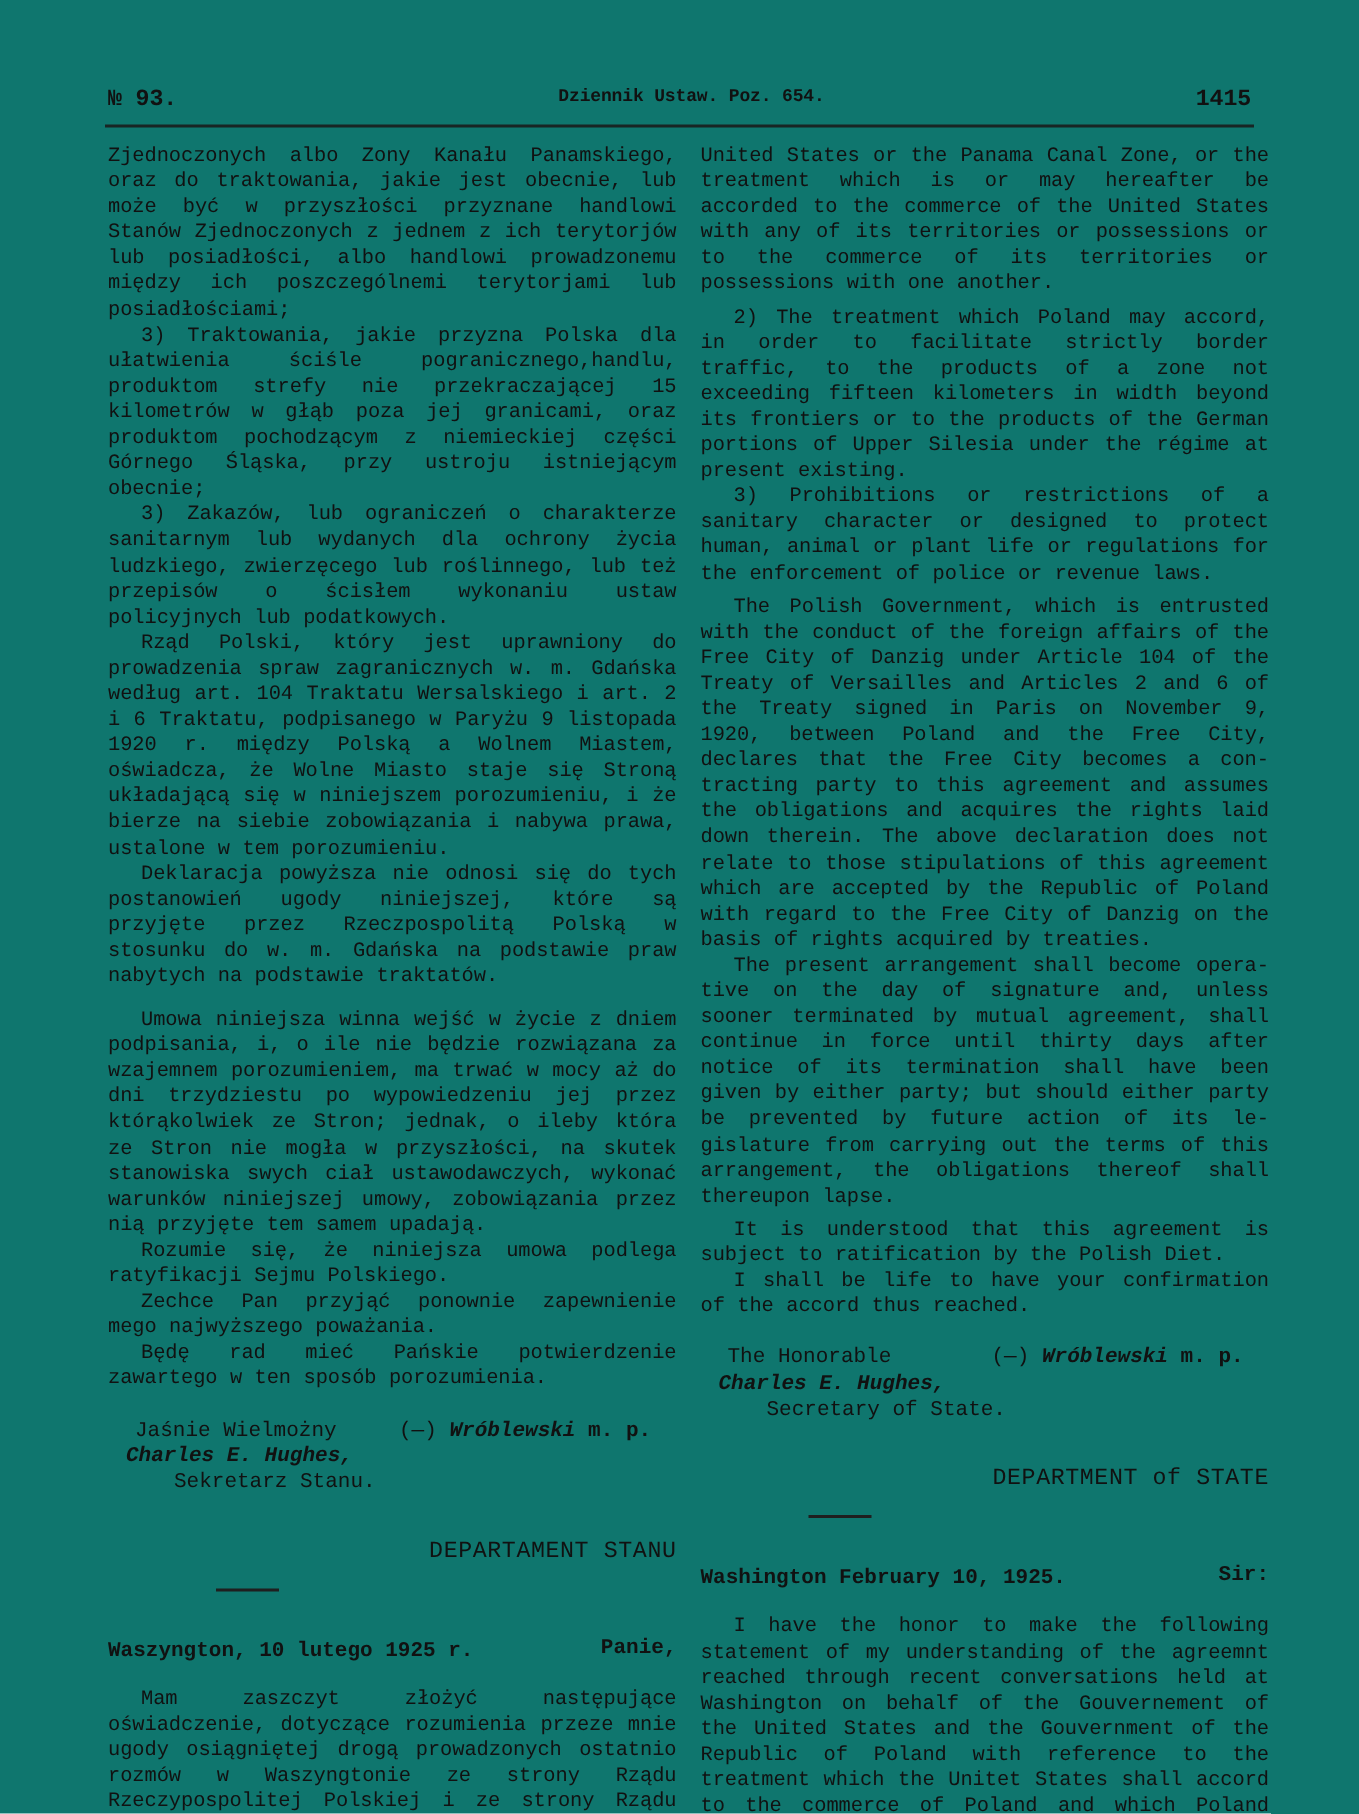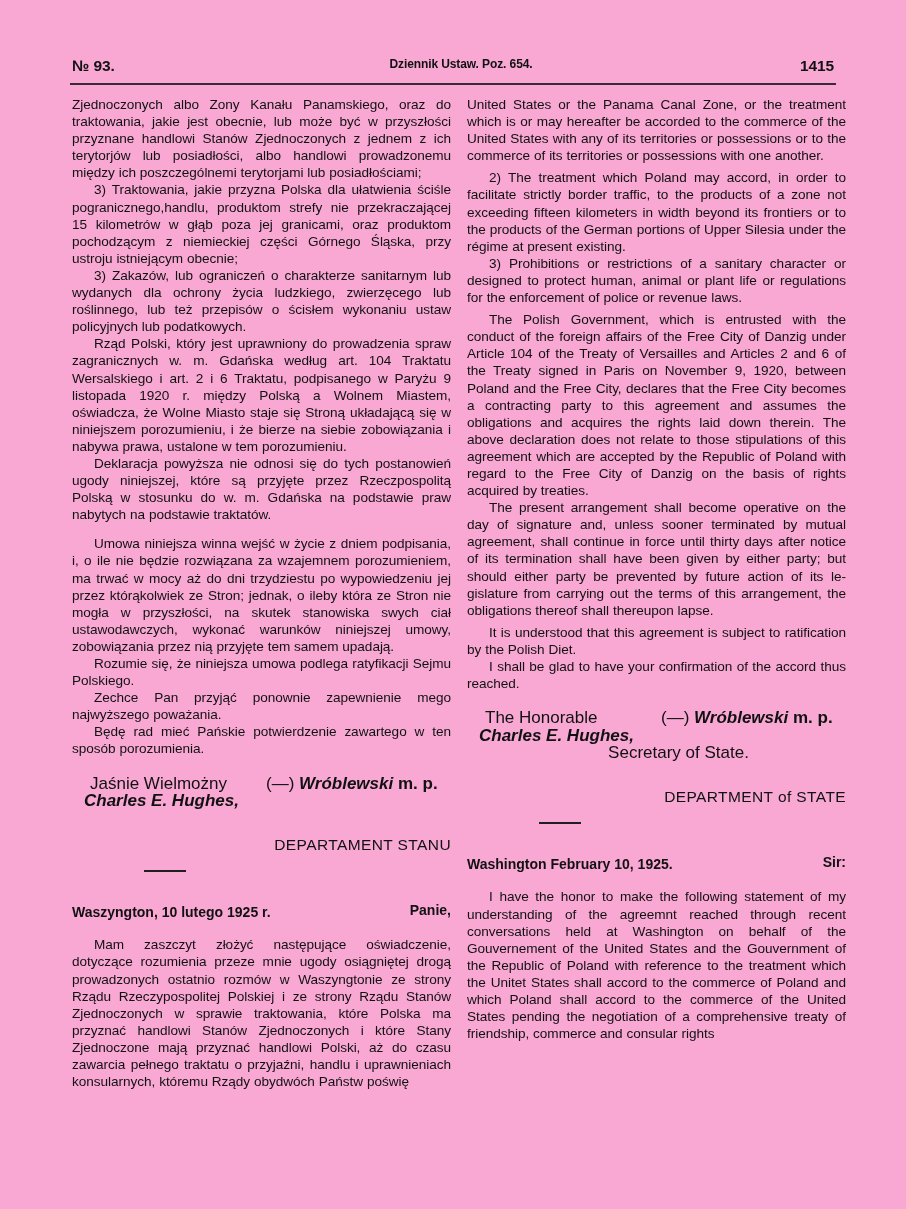--- a/index.html
+++ b/index.html
@@ -4,22 +4,22 @@
 <style>
   html, body {
     margin: 0;
     padding: 0;
     background: #ffffff;
   }
   .page {
     position: relative;
     width: 906px;
     height: 1209px;
-    background: #f9a8d4;
-    font-family: Liberation Sans, sans-serif;
+    background: #0f766e;
+    font-family: Liberation Mono, monospace;
     color: #111111;
     overflow: hidden;
   }
   
   .running-head {
     position: absolute;
     left: 72px;
     right: 72px;
     top: 57px;
     height: 22px;
@@ -74,21 +74,21 @@
     hyphens: manual;
   }
   .col p.indent { text-indent: 22px; }
   .col p.noindent { text-indent: 0; }
   .gap-sm { height: 5px; }
   .gap-md { height: 12px; }
 
   
   .sig-block {
     margin-top: 17px;
-    font-size: 17px;
+    font-size: 14px;
     line-height: 17.4px;
   }
   .sig-row {
     display: flex;
     align-items: baseline;
   }
   .sig-addressee {
     padding-left: 18px;
     width: 176px;
     flex: none;
@@ -102,21 +102,20 @@
   .sig-signer .sig-mp {
     font-weight: 700;
   }
   .sig-name-line {
     font-style: italic;
     font-weight: 700;
     padding-left: 12px;
   }
   .sig-title-line {
     padding-left: 44px;
-    text-align: center;
   }
 
   
   .dept-heading {
     margin-top: 27px;
     font-size: 15.5px;
     letter-spacing: 0.4px;
     font-weight: 400;
     text-align: right;
   }
@@ -171,20 +170,21 @@
       <div class="sig-block">
         <div class="sig-row">
           <span class="sig-addressee">Jaśnie Wielmożny</span>
           <span class="sig-signer">
             <span class="sig-dash">(—)</span>
             <span class="sig-name">Wróblewski</span>
             <span class="sig-mp">m. p.</span>
           </span>
         </div>
         <div class="sig-name-line">Charles E. Hughes,</div>
+        <div class="sig-title-line">Sekretarz Stanu.</div>
       </div>
 
       <div class="dept-heading">DEPARTAMENT STANU</div>
       <div class="dept-rule"></div>
 
       <div class="dateline">Waszyngton, 10 lutego 1925 r.</div>
       <div class="salutation">Panie,</div>
       <div class="after-salutation"></div>
 
       <p class="indent">Mam zaszczyt złożyć następujące oświadczenie, dotyczące rozumienia przeze mnie ugody osiągniętej drogą prowadzonych ostatnio rozmów w Waszyngto­nie ze strony Rządu Rzeczypospolitej Polskiej i ze strony Rządu Stanów Zjednoczonych w sprawie trak­towania, które Polska ma przyznać handlowi Stanów Zjednoczonych i które Stany Zjednoczone mają przy­znać handlowi Polski, aż do czasu zawarcia pełnego traktatu o przyjaźni, handlu i uprawnieniach konsu­larnych, któremu Rządy obydwóch Państw poświę­</p>
@@ -194,21 +194,21 @@
 
       <p class="noindent">United States or the Panama Canal Zone, or the treatment which is or may hereafter be accorded to the commerce of the United States with any of its territories or possessions or to the commerce of its territories or possessions with one another.</p>
       <div class="gap-sm"></div>
       <p class="indent">2) The treatment which Poland may accord, in order to facilitate strictly border traffic, to the products of a zone not exceeding fifteen kilometers in width beyond its frontiers or to the products of the German portions of Upper Silesia under the ré­gime at present existing.</p>
       <p class="indent">3) Prohibitions or restrictions of a sanitary cha­racter or designed to protect human, animal or plant life or regulations for the enforcement of police or revenue laws.</p>
       <div class="gap-sm"></div>
       <p class="indent">The Polish Government, which is entrusted with the conduct of the foreign affairs of the Free City of Danzig under Article 104 of the Treaty of Ver­sailles and Articles 2 and 6 of the Treaty signed in Paris on November 9, 1920, between Poland and the Free City, declares that the Free City becomes a con­tracting party to this agreement and assumes the obligations and acquires the rights laid down the­rein. The above declaration does not relate to those stipulations of this agreement which are accepted by the Republic of Poland with regard to the Free City of Danzig on the basis of rights acquired by treaties.</p>
       <p class="indent">The present arrangement shall become opera­tive on the day of signature and, unless sooner ter­minated by mutual agreement, shall continue in force until thirty days after notice of its termination shall have been given by either party; but should either party be prevented by future action of its le­gislature from carrying out the terms of this arran­gement, the obligations thereof shall thereupon lapse.</p>
       <div class="gap-sm"></div>
       <p class="indent">It is understood that this agreement is subject to ratification by the Polish Diet.</p>
-      <p class="indent">I shall be glad to have your confirmation of the accord thus reached.</p>
+      <p class="indent">I shall be life to have your confirmation of the accord thus reached.</p>
 
       <div class="sig-block">
         <div class="sig-row">
           <span class="sig-addressee">The Honorable</span>
           <span class="sig-signer">
             <span class="sig-dash">(—)</span>
             <span class="sig-name">Wróblewski</span>
             <span class="sig-mp">m. p.</span>
           </span>
         </div>

